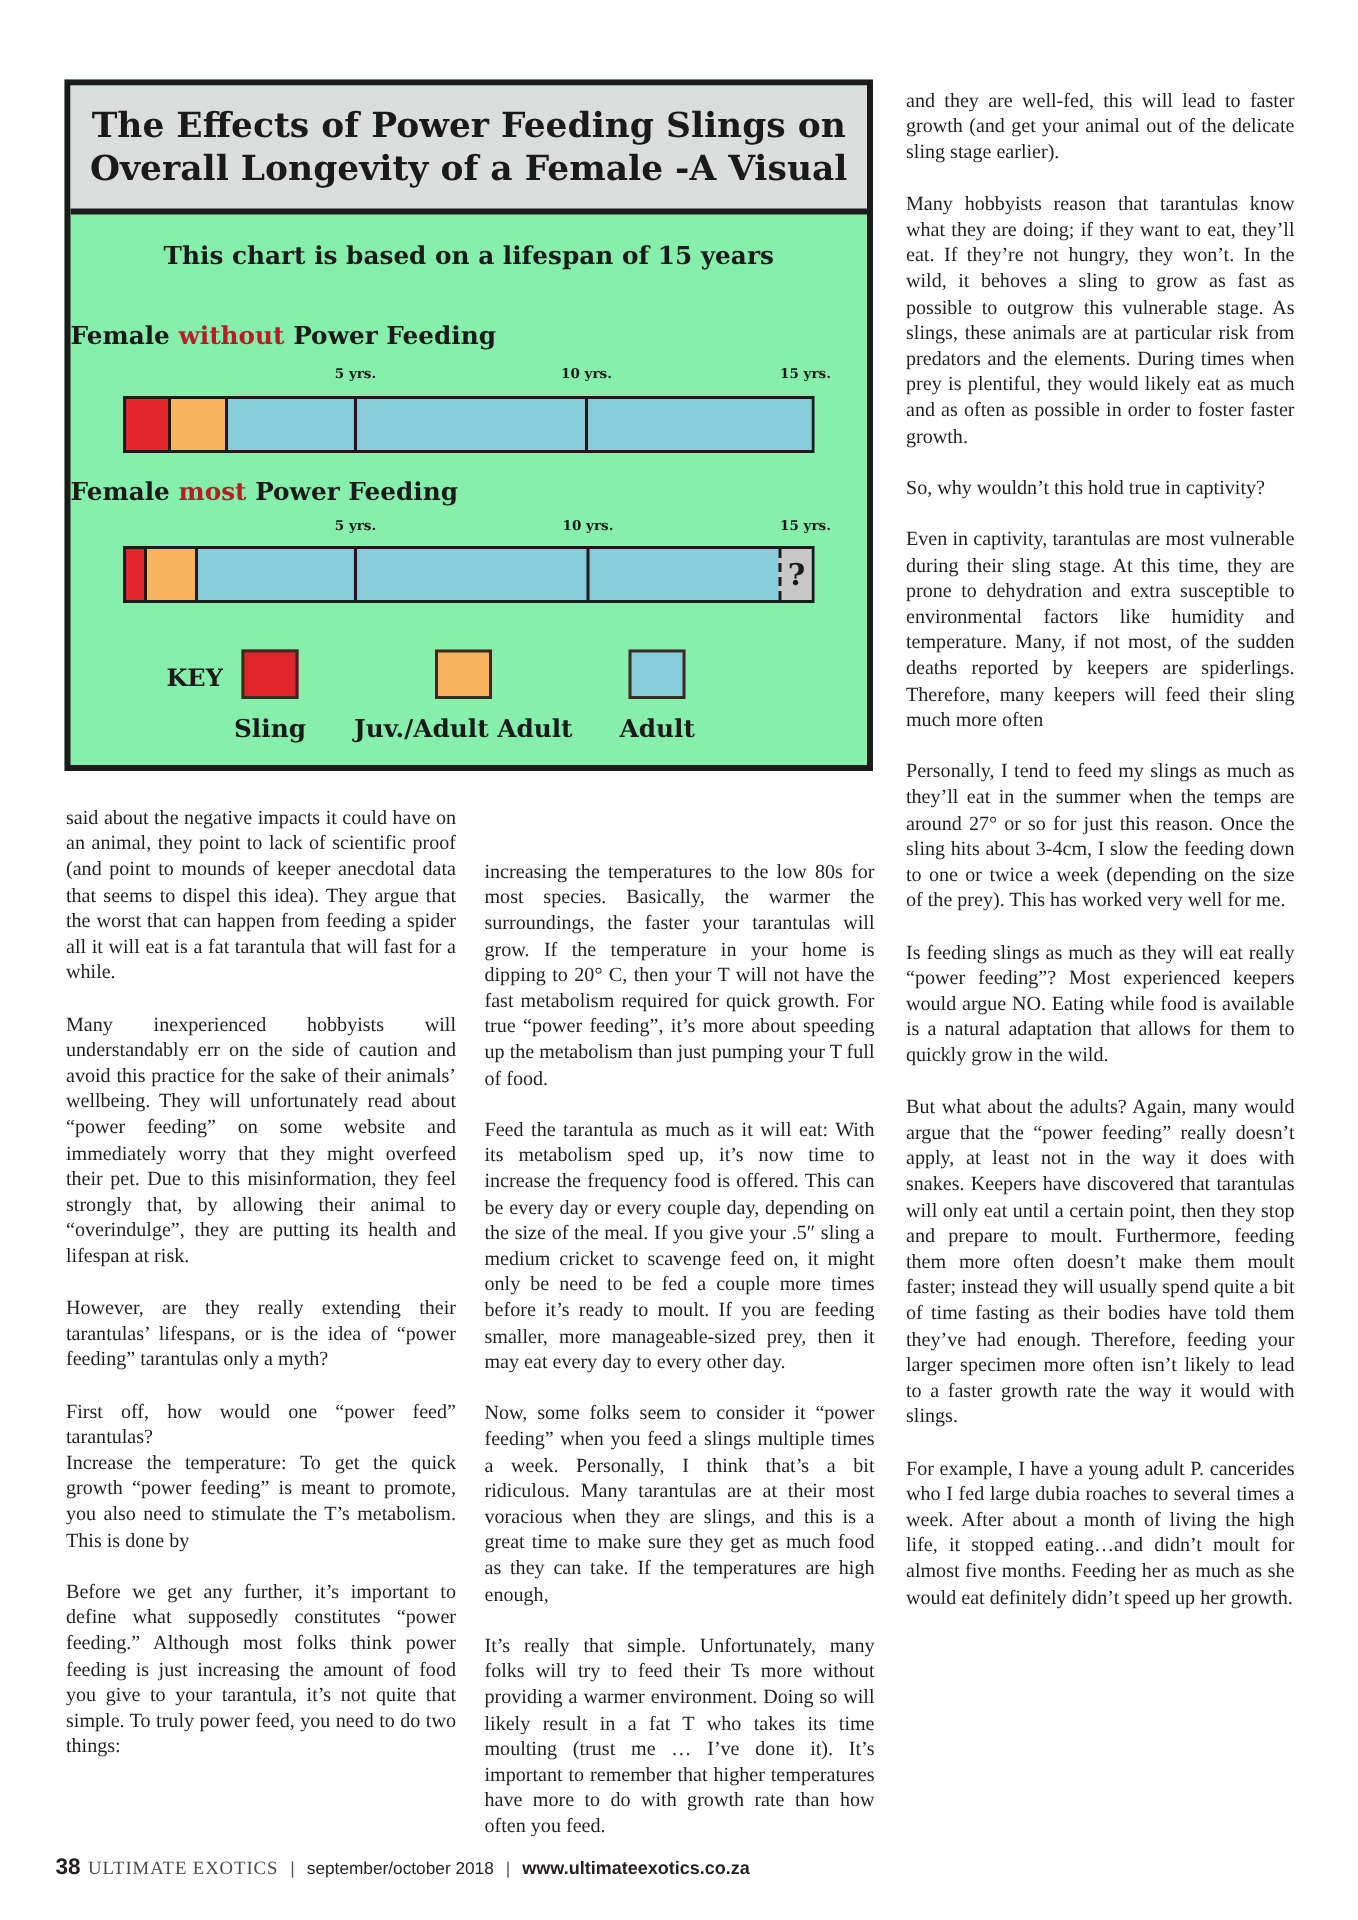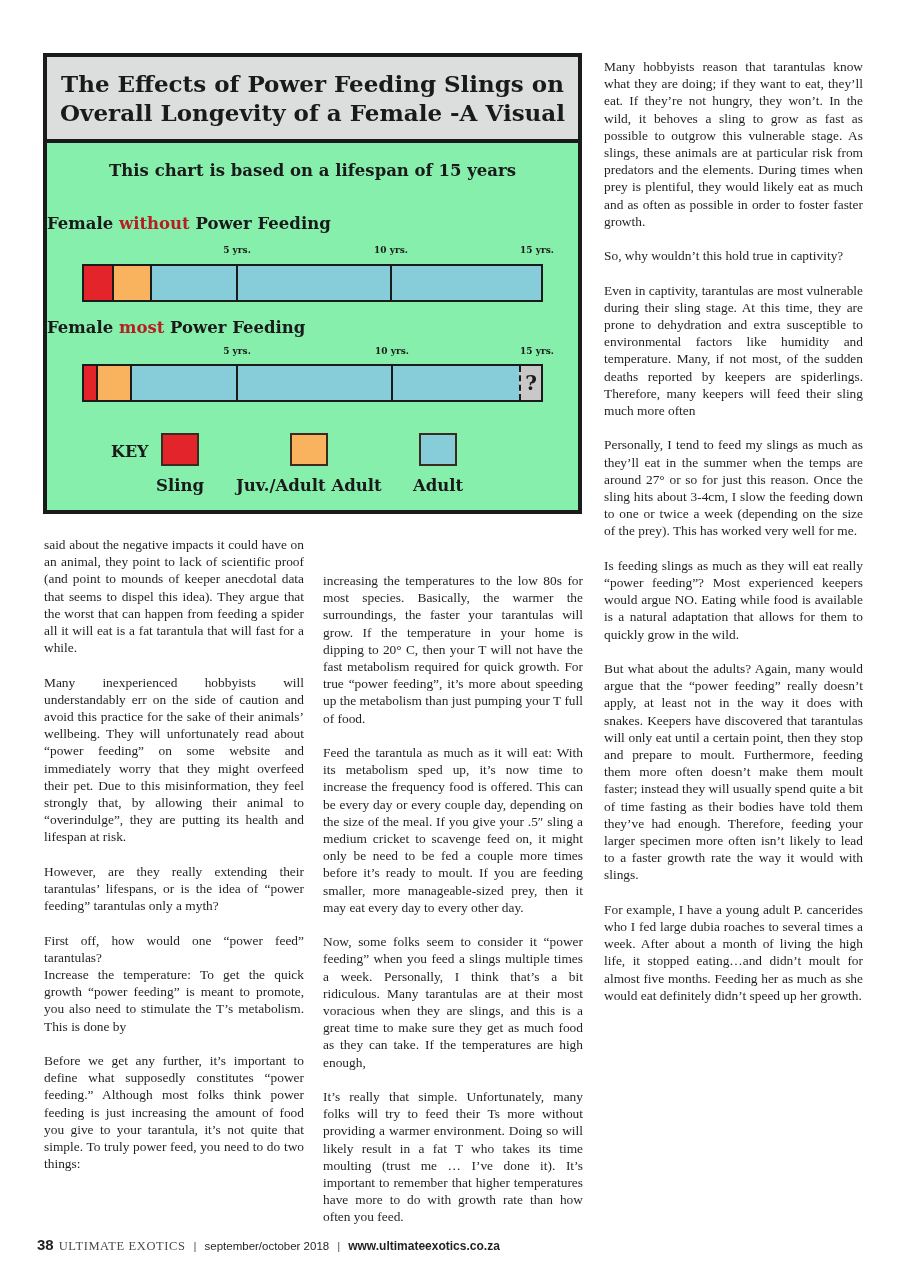--- a/index.html
+++ b/index.html
@@ -142,20 +142,21 @@
 </div>
 
 <div class="col col2">
   <p>increasing the temperatures to the low 80s for most species. Basically, the warmer the surroundings, the faster your tarantulas will grow. If the temperature in your home is dipping to 20° C, then your T will not have the fast metabolism required for quick growth. For true “power feeding”, it’s more about speeding up the metabolism than just pumping your T full of food.</p>
   <p>Feed the tarantula as much as it will eat: With its metabolism sped up, it’s now time to increase the frequency food is offered. This can be every day or every couple day, depending on the size of the meal. If you give your .5″ sling a medium cricket to scavenge feed on, it might only be need to be fed a couple more times before it’s ready to moult. If you are feeding smaller, more manageable-sized prey, then it may eat every day to every other day.</p>
   <p>Now, some folks seem to consider it “power feeding” when you feed a slings multiple times a week. Personally, I think that’s a bit ridiculous. Many tarantulas are at their most voracious when they are slings, and this is a great time to make sure they get as much food as they can take. If the temperatures are high enough,</p>
   <p>It’s really that simple. Unfortunately, many folks will try to feed their Ts more without providing a warmer environment. Doing so will likely result in a fat T who takes its time moulting (trust me … I’ve done it). It’s important to remember that higher temperatures have more to do with growth rate than how often you feed.</p>
 </div>
 
 <div class="col col3">
+  <p>and they are well-fed, this will lead to faster growth (and get your animal out of the delicate sling stage earlier).</p>
   <p>Many hobbyists reason that tarantulas know what they are doing; if they want to eat, they’ll eat. If they’re not hungry, they won’t. In the wild, it behoves a sling to grow as fast as possible to outgrow this vulnerable stage. As slings, these animals are at particular risk from predators and the elements. During times when prey is plentiful, they would likely eat as much and as often as possible in order to foster faster growth.</p>
   <p>So, why wouldn’t this hold true in captivity?</p>
   <p>Even in captivity, tarantulas are most vulnerable during their sling stage. At this time, they are prone to dehydration and extra susceptible to environmental factors like humidity and temperature. Many, if not most, of the sudden deaths reported by keepers are spiderlings. Therefore, many keepers will feed their sling much more often</p>
   <p>Personally, I tend to feed my slings as much as they’ll eat in the summer when the temps are around 27° or so for just this reason. Once the sling hits about 3-4cm, I slow the feeding down to one or twice a week (depending on the size of the prey). This has worked very well for me.</p>
   <p>Is feeding slings as much as they will eat really “power feeding”? Most experienced keepers would argue NO. Eating while food is available is a natural adaptation that allows for them to quickly grow in the wild.</p>
   <p>But what about the adults? Again, many would argue that the “power feeding” really doesn’t apply, at least not in the way it does with snakes. Keepers have discovered that tarantulas will only eat until a certain point, then they stop and prepare to moult. Furthermore, feeding them more often doesn’t make them moult faster; instead they will usually spend quite a bit of time fasting as their bodies have told them they’ve had enough. Therefore, feeding your larger specimen more often isn’t likely to lead to a faster growth rate the way it would with slings.</p>
   <p>For example, I have a young adult P. cancerides who I fed large dubia roaches to several times a week. After about a month of living the high life, it stopped eating…and didn’t moult for almost five months. Feeding her as much as she would eat definitely didn’t speed up her growth.</p>
 </div>
 
 <div class="footer">

